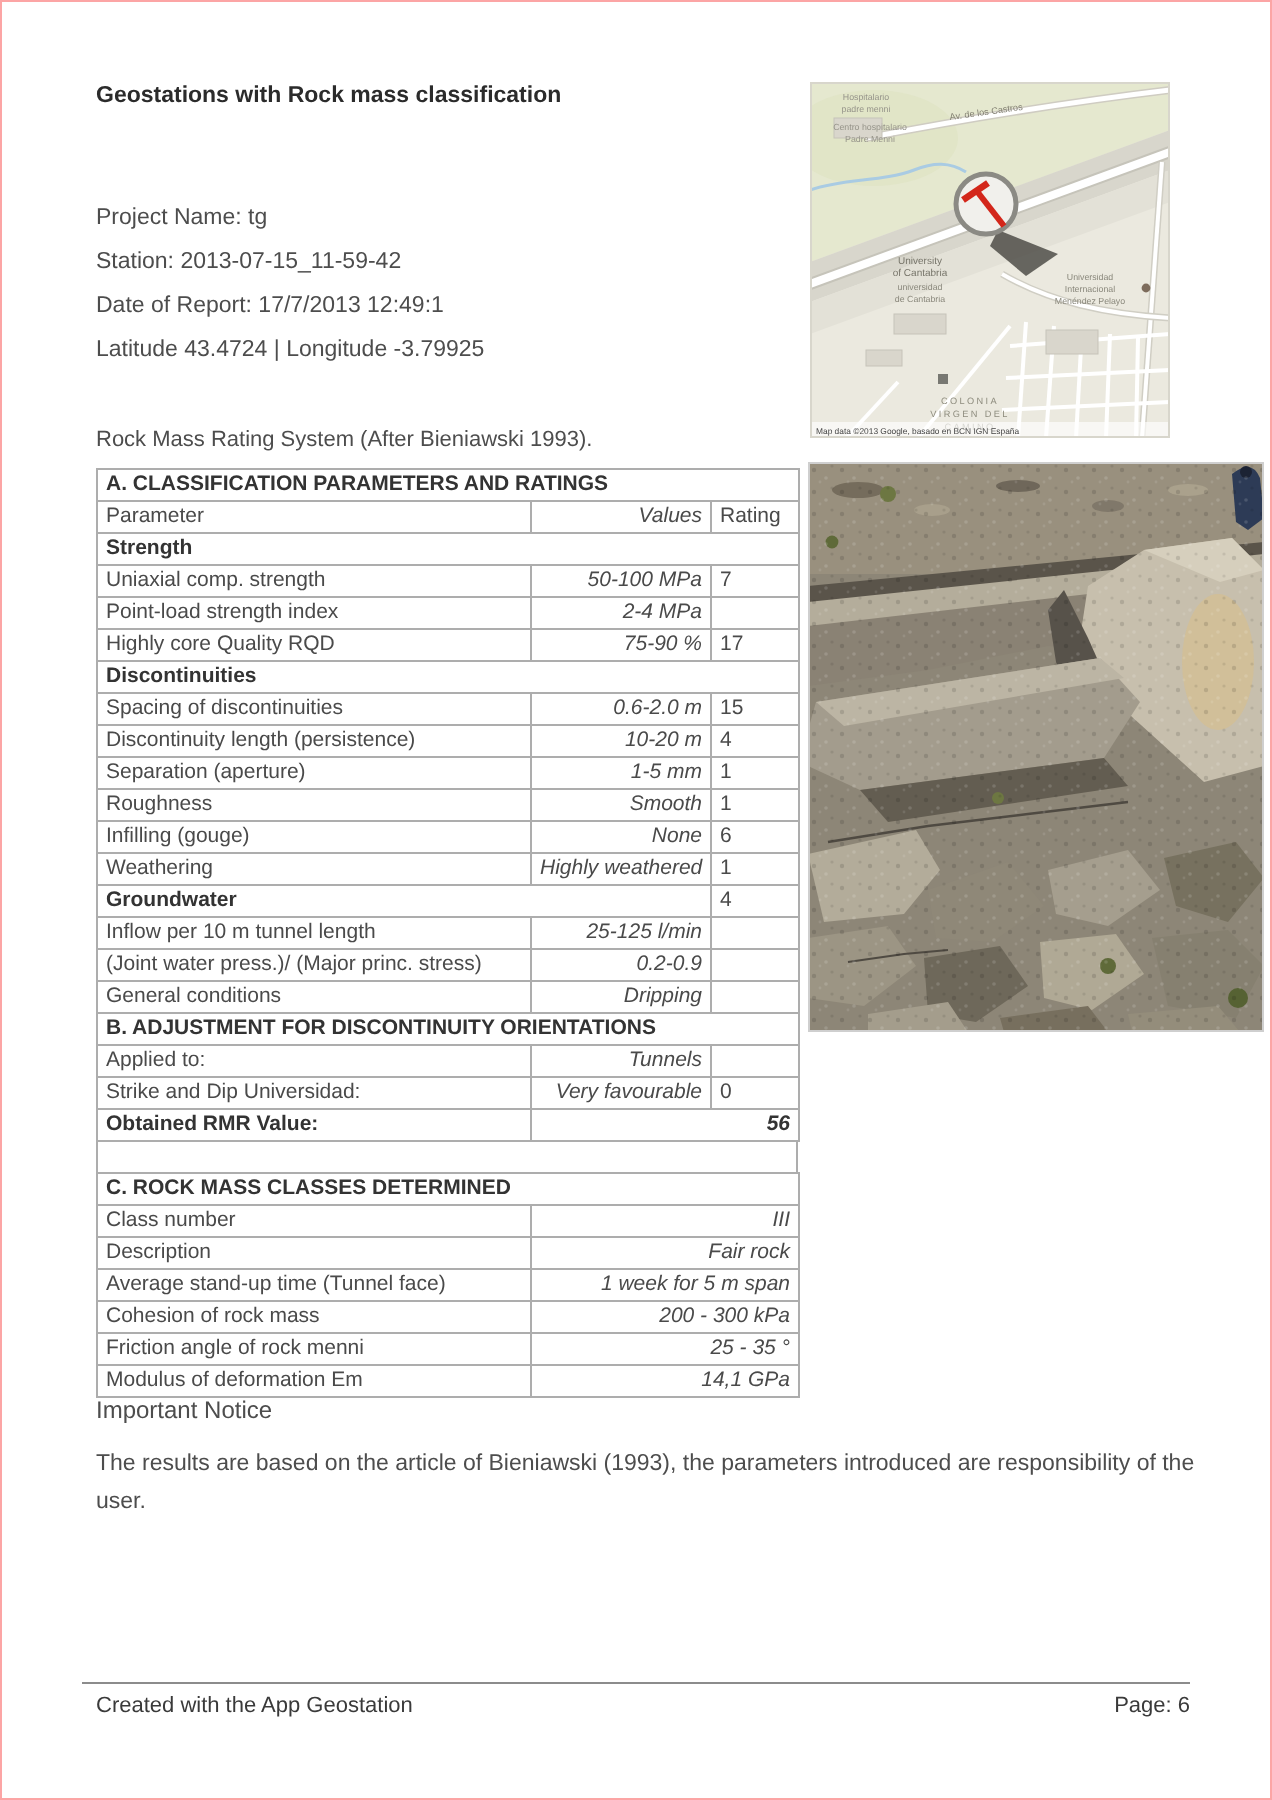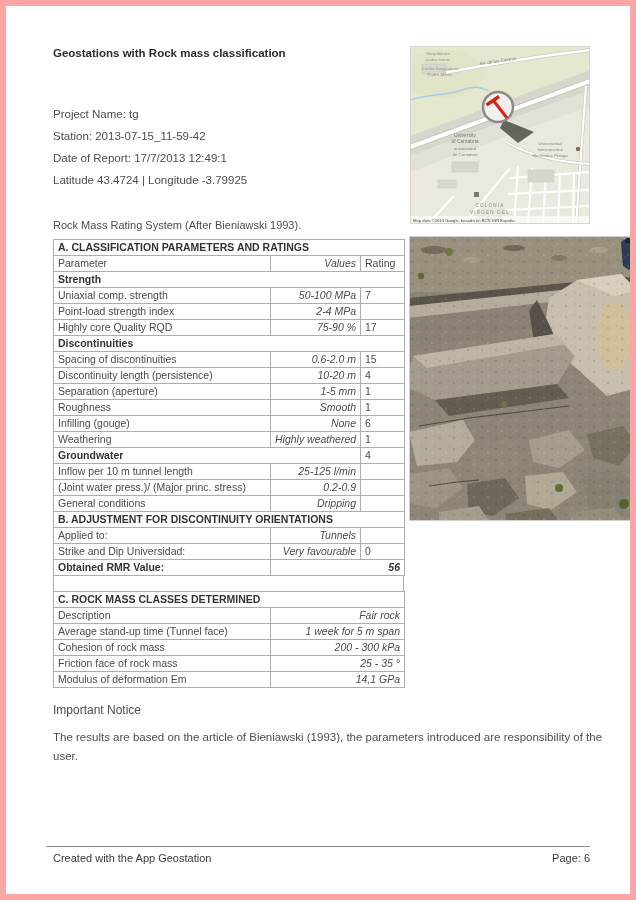--- a/index.html
+++ b/index.html
@@ -1,19 +1,19 @@
 <!DOCTYPE html>
 <html><head>
 <meta charset="utf-8">
 <style>
   html,body { margin:0; padding:0; background:#ffffff; }
   .page {
     position:relative; width:636px; height:900px; background:#fff;
     font-family:"Liberation Sans", sans-serif; overflow:hidden;
-    box-sizing:border-box; border:6px solid #fca5a5;
+    box-sizing:border-box; border:1px solid #fca5a5;
   }
   .doc-title { position:absolute; left:47px; top:41px; font-size:11.5px; font-weight:bold; color:#2b2b2b; }
   .meta { position:absolute; left:47px; top:73px; font-size:11.5px; color:#4d4d4d;margin-top:24px; }
   .meta div { height:22px; line-height:22px; }
   .map-box { position:absolute; left:404px; top:40px; width:180px; height:178px; }
   .photo-box { position:absolute; left:403px; top:230px; width:228px; height:285px; }
   .photo-box svg, .map-box svg { display:block; }
   .rms-intro { position:absolute; left:47px; top:213px; font-size:11px; color:#4d4d4d; }
   .tables { position:absolute; left:47px; top:233px; width:344px; }
   table { border-collapse:collapse; table-layout:fixed; width:351px; font-size:10.5px; color:#4a4a4a; }
@@ -231,33 +231,37 @@
     <table>
       <colgroup>
           <col class="c-param">
           <col class="c-wide">
         </colgroup>
       <tbody>
           <tr>
             <td colspan="2" class="b">C. ROCK MASS CLASSES DETERMINED</td>
           </tr>
       <tr>
+        <td>Class number</td>
+        <td class="ctr">III</td>
+      </tr>
+      <tr>
         <td>Description</td>
         <td class="ctr">Fair rock</td>
       </tr>
       <tr>
         <td>Average stand-up time (Tunnel face)</td>
         <td class="ctr">1 week for 5 m span</td>
       </tr>
       <tr>
         <td>Cohesion of rock mass</td>
         <td class="ctr">200 - 300 kPa</td>
       </tr>
       <tr>
-        <td>Friction face of rock mass</td>
+        <td>Friction angle of rock menni</td>
         <td class="ctr">25 - 35 °</td>
       </tr>
       <tr>
         <td>Modulus of deformation Em</td>
         <td class="ctr">14,1 GPa</td>
       </tr>
     </tbody>
       </table>
   </div>
 

